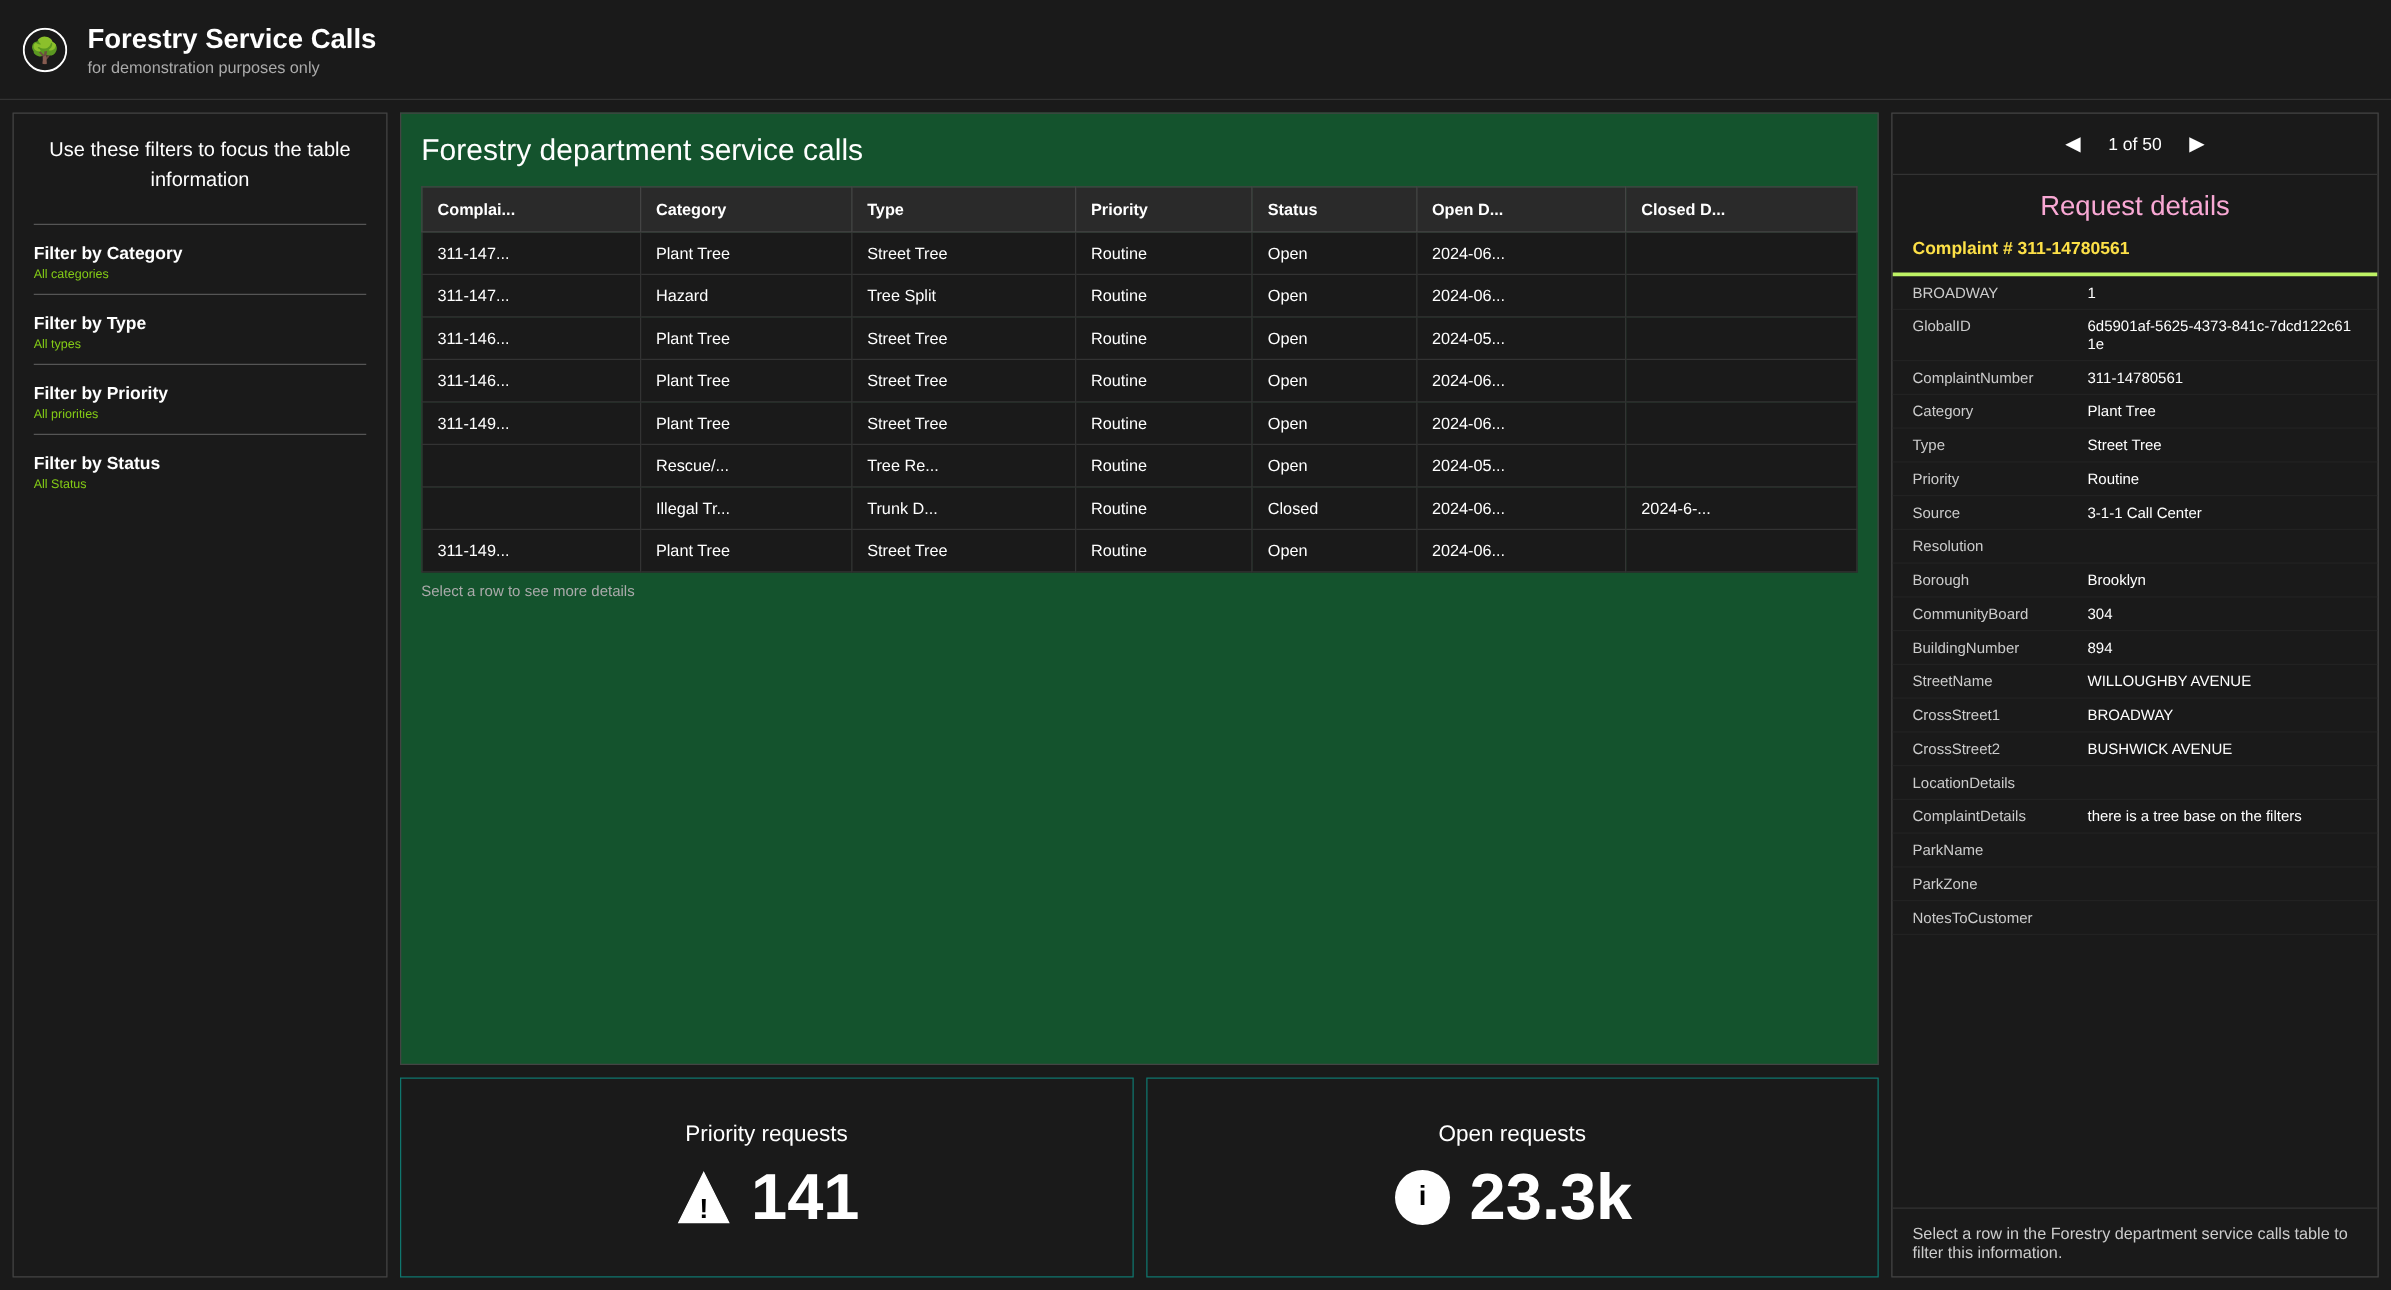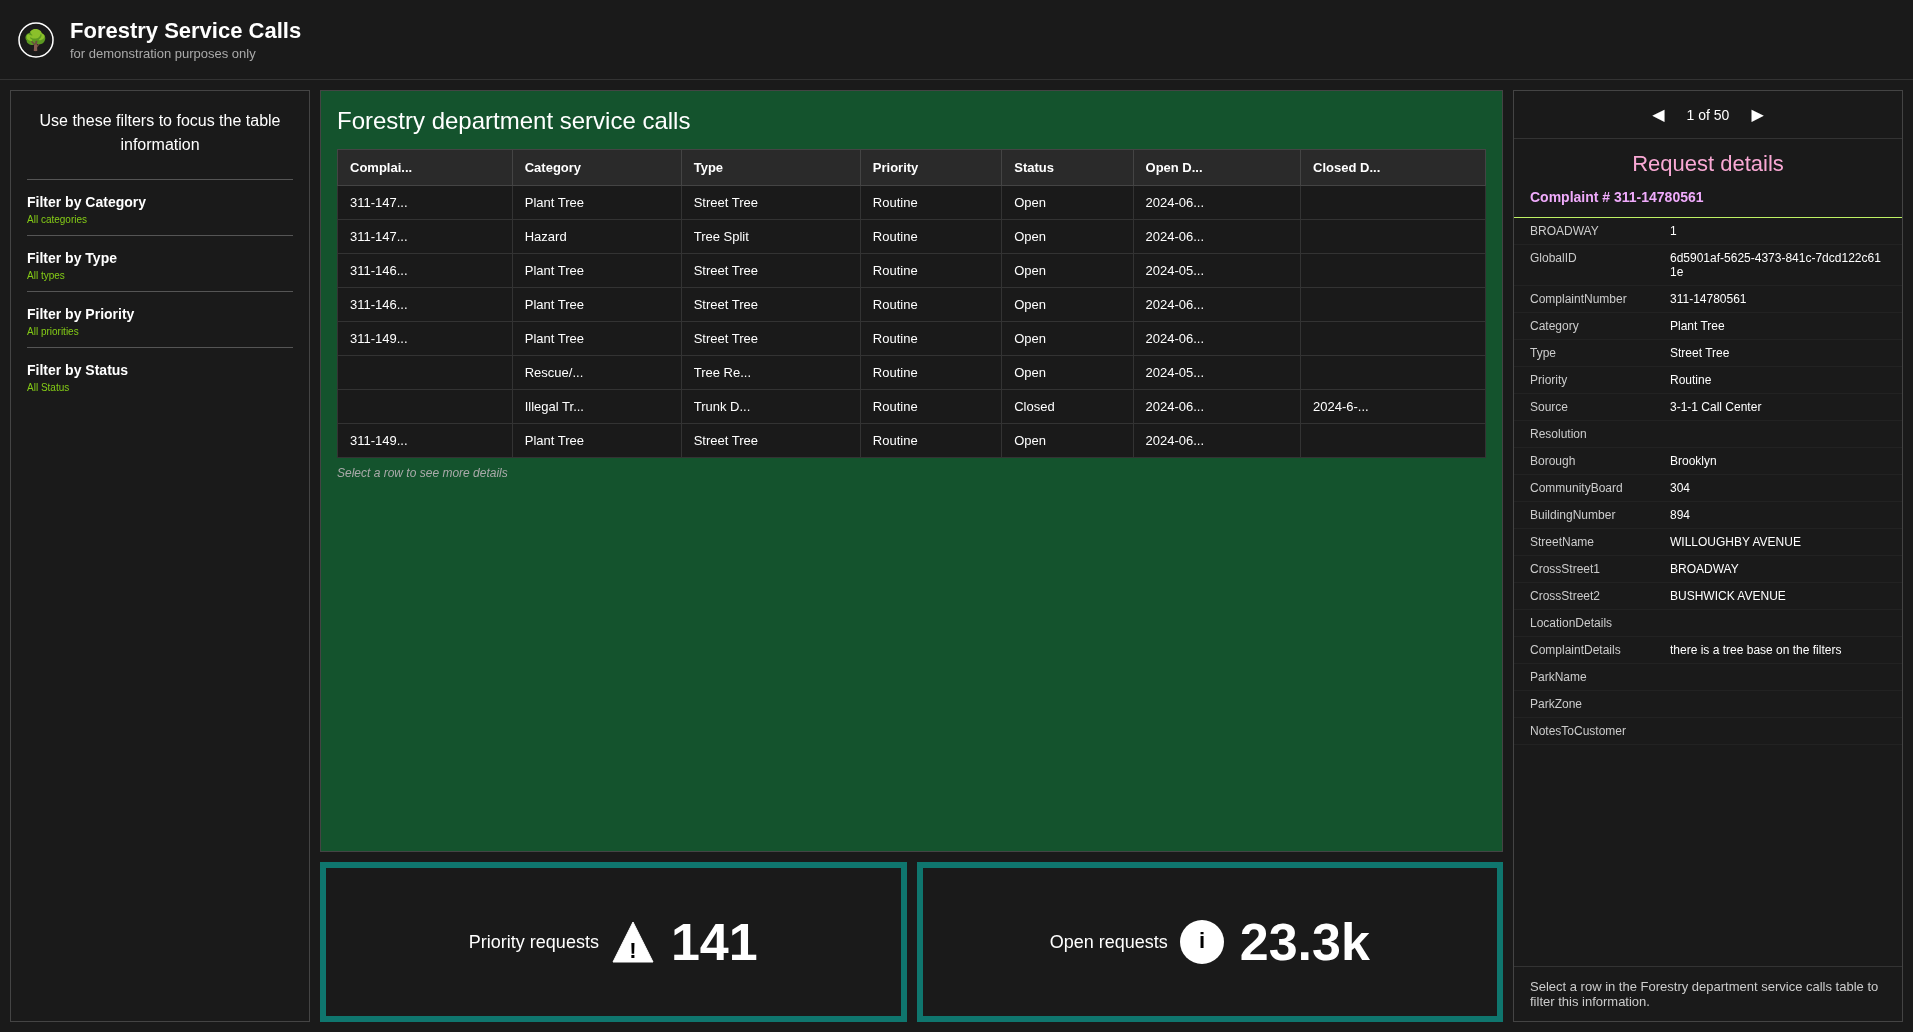--- a/index.html
+++ b/index.html
@@ -120,35 +120,34 @@
     .data-table td {
       padding: 9px 12px;
       border: 1px solid #333;
       color: #ffffff;
       background: #1a1a1a;
     }
     .table-hint {
       font-size: 12px;
       color: #aaaaaa;
       margin-top: 8px;
-      font-style: italic;
     }
 
     
     .bottom-cards {
       display: flex;
       gap: 10px;
       height: 160px;
     }
     .stat-card {
       flex: 1;
       background: #1a1a1a;
-      border: 6px solid #0f766e;
-      display: flex;
-      flex-direction: row;
+      border: 1px solid #0f766e;
+      display: flex;
+      flex-direction: column;
       align-items: center;
       justify-content: center;
       gap: 10px;
     }
     .stat-card-title {
       font-size: 18px;
       color: #ffffff;
       font-weight: normal;
     }
     .stat-card-value-row {
@@ -204,23 +203,23 @@
     .right-panel-title {
       font-size: 22px;
       font-weight: normal;
       text-align: center;
       padding: 12px 16px 8px;
       color: #f9a8d4;
     }
     .complaint-number {
       font-size: 14px;
       font-weight: bold;
-      color: #f0abfc;
+      color: #fde047;
       padding: 4px 16px 12px;
-      border-bottom: 1px solid #bef264;
+      border-bottom: 3px solid #bef264;
     }
     .detail-row {
       display: flex;
       padding: 6px 16px;
       border-bottom: 1px solid #222;
       gap: 10px;
     }
     .detail-key {
       color: #cccccc;
       min-width: 130px;

